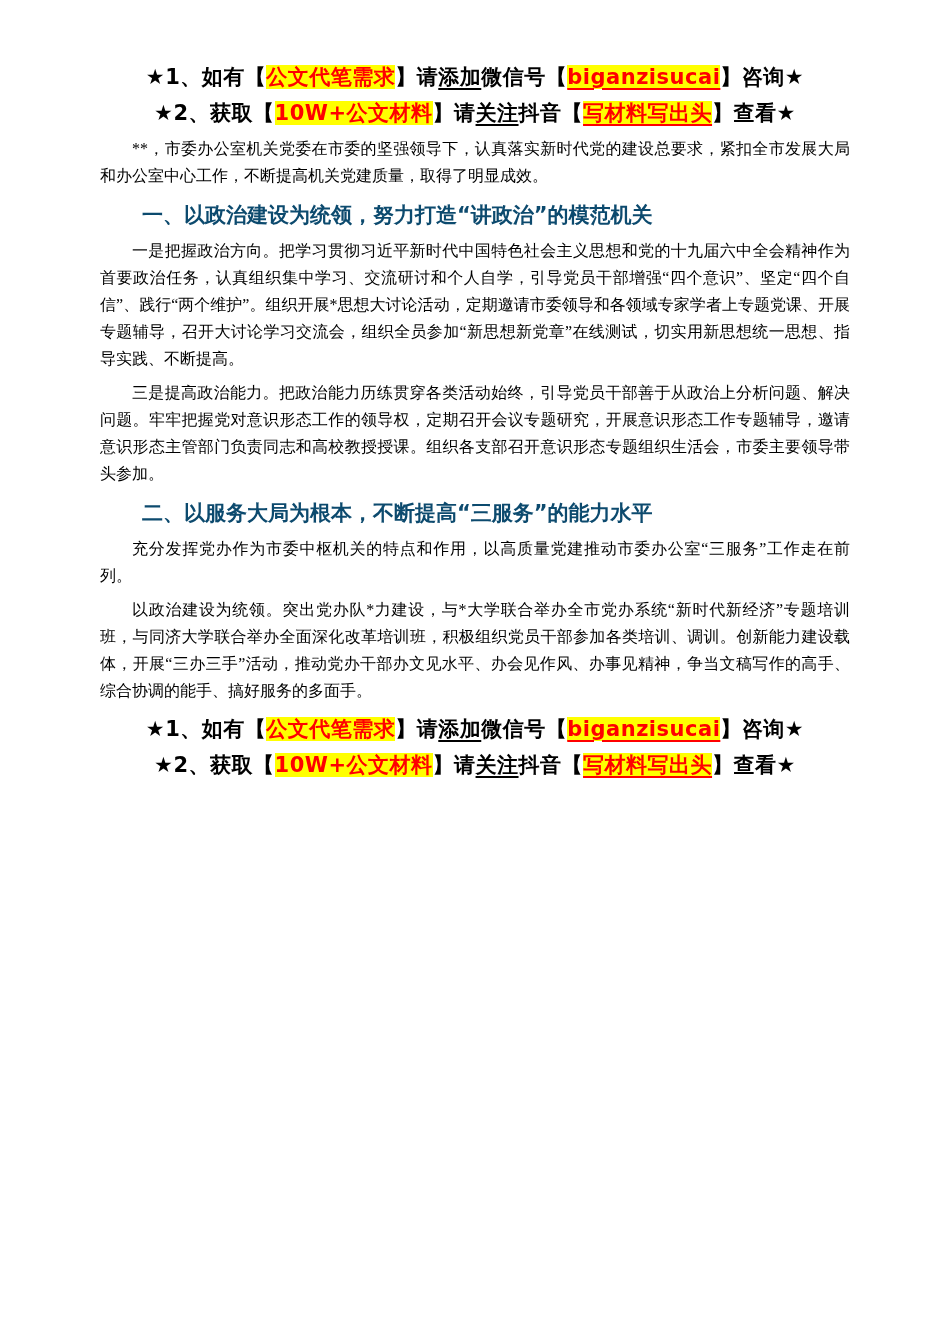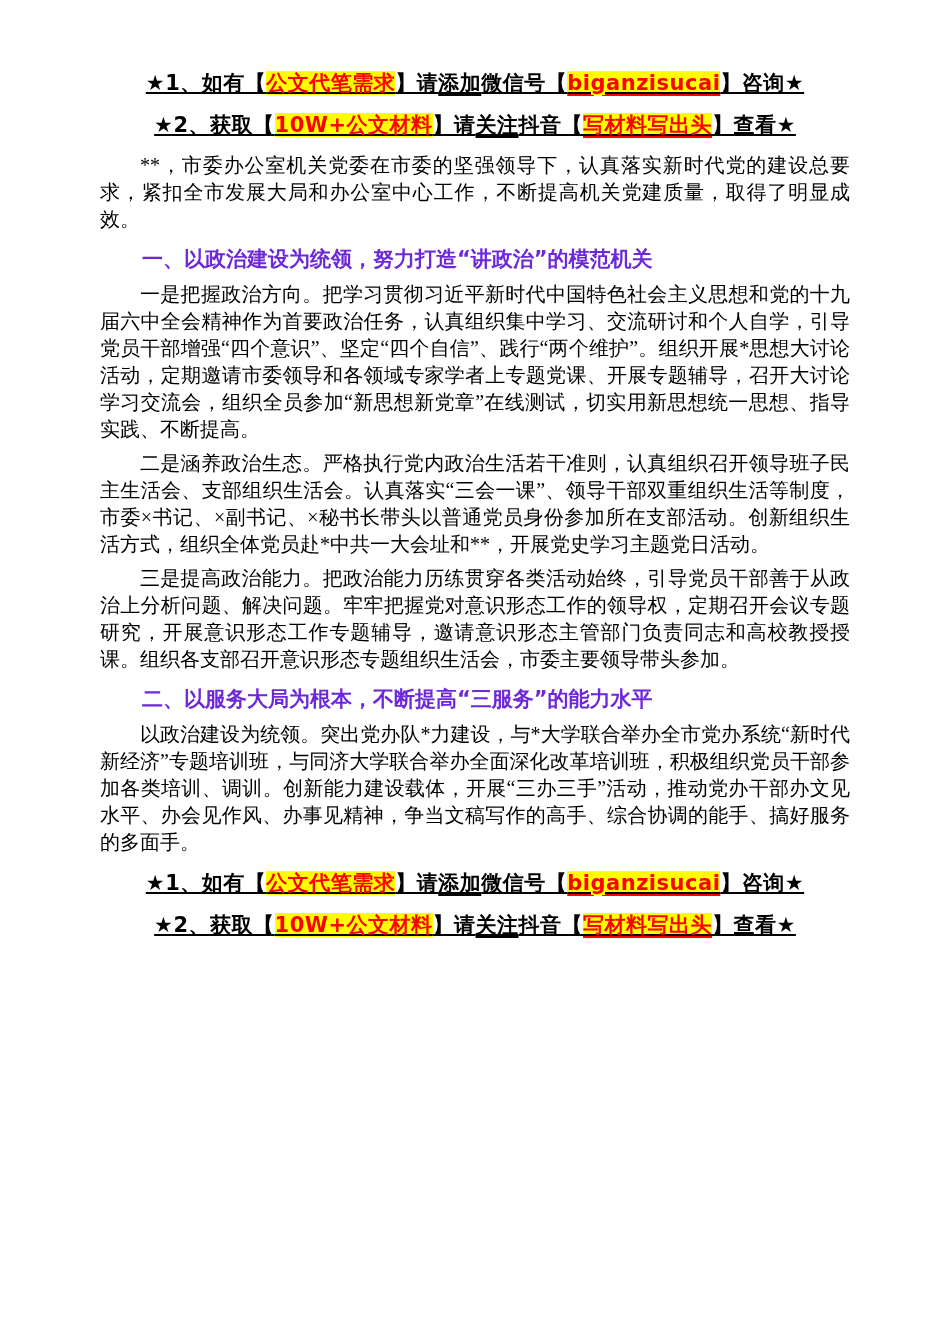--- a/index.html
+++ b/index.html
@@ -14,90 +14,89 @@
     box-sizing: border-box;
     width: 950px;
     height: 1344px;
     padding: 56px 100px 40px 100px;
     background: #ffffff;
   }
   
   .promo { margin: 0 0 6px 0; }
   .promo.bottom { margin: 10px 0 0 0; }
   .promo-line {
-    margin: 12px;
+    margin: 6px;
     text-align: center;
     font-family: "DejaVu Sans", "Liberation Sans", sans-serif;
     font-weight: bold;
     font-size: 21px;
     line-height: 30px;
     color: #000000;
     letter-spacing: 0.5px;
-    text-decoration: underline;
   }
   .hl {
     background: #ffff00;
     color: #ff0000;
   }
   .ul-black {
     text-decoration: underline;
     text-decoration-thickness: 2px;
     text-underline-offset: 4px;
   }
   .hl.ul-red {
     text-decoration: underline;
     text-decoration-thickness: 2px;
     text-underline-offset: 4px;
     text-decoration-color: #ff0000;
   }
   
   .para {
     margin: 7px 0;
     font-family: "Liberation Serif", "DejaVu Serif", serif;
-    font-size: 20px;
+    font-size: 16px;
     line-height: 27px;
     color: #000000;
     text-align: justify;
     text-indent: 2em;
   }
   .lead-title {
     font-family: "DejaVu Sans", "Liberation Sans", sans-serif;
     font-weight: normal;
   }
   .heading {
     margin: 12px 0 8px 0;
     font-family: "DejaVu Sans", "Liberation Sans", sans-serif;
     font-weight: bold;
     font-size: 21px;
     line-height: 28px;
-    color: #6d28d9;
+    color: #0c4a6e;
     text-indent: 2em;
   }
 </style>
 </head>
 <body>
 
 <div class="page">
 
   <div class="promo">
     <p class="promo-line"><span>★1、如有【</span><span class="hl">公文代笔需求</span><span>】请</span><span class="ul-black">添加</span><span>微信号【</span><span class="hl ul-red">biganzisucai</span><span>】咨询★</span></p>
     <p class="promo-line"><span>★2、获取【</span><span class="hl">10W+公文材料</span><span>】请</span><span class="ul-black">关注</span><span>抖音【</span><span class="hl ul-red">写材料写出头</span><span>】查看★</span></p>
   </div>
 
   <p class="para"><span>**，市委办公室机关党委在市委的坚强领导下，认真落实新时代党的建设总要求，紧扣全市发展大局和办公室中心工作，不断提高机关党建质量，取得了明显成效。</span></p>
 
   <h2 class="heading">一、以政治建设为统领，努力打造“讲政治”的模范机关</h2>
 
   <p class="para"><span class="lead-title">一是把握政治方向。</span><span>把学习贯彻习近平新时代中国特色社会主义思想和党的十九届六中全会精神作为首要政治任务，认真组织集中学习、交流研讨和个人自学，引导党员干部增强“四个意识”、坚定“四个自信”、践行“两个维护”。组织开展*思想大讨论活动，定期邀请市委领导和各领域专家学者上专题党课、开展专题辅导，召开大讨论学习交流会，组织全员参加“新思想新党章”在线测试，切实用新思想统一思想、指导实践、不断提高。</span></p>
 
-  <p class="para"><span class="lead-title">二是涵养政治生态。</span><span>严格执行党内政治生活若干准则，认真组织召开领导班子民主生活会、支部组织生活会。认真落实“三会一课”、领导干部双重组织生活等制度，市委×书记、×副书记、×秘书长带头以普通党员身份参加所在支部活动。创新组织生活方式，组织全体党员赴*中共一大会址和**，开展党史学习主题党日活动。</span></p>
 
   <p class="para"><span class="lead-title">三是提高政治能力。</span><span>把政治能力历练贯穿各类活动始终，引导党员干部善于从政治上分析问题、解决问题。牢牢把握党对意识形态工作的领导权，定期召开会议专题研究，开展意识形态工作专题辅导，邀请意识形态主管部门负责同志和高校教授授课。组织各支部召开意识形态专题组织生活会，市委主要领导带头参加。</span></p>
 
   <h2 class="heading">二、以服务大局为根本，不断提高“三服务”的能力水平</h2>
+  <p class="para"><span>充分发挥党办作为市委中枢机关的特点和作用，以高质量党建推动市委办公室“三服务”工作走在前列。</span></p>
 
   <p class="para"><span class="lead-title">以政治建设为统领。</span><span>突出党办队*力建设，与*大学联合举办全市党办系统“新时代新经济”专题培训班，与同济大学联合举办全面深化改革培训班，积极组织党员干部参加各类培训、调训。创新能力建设载体，开展“三办三手”活动，推动党办干部办文见水平、办会见作风、办事见精神，争当文稿写作的高手、综合协调的能手、搞好服务的多面手。</span></p>
 
 
 
   <div class="promo bottom">
     <p class="promo-line"><span>★1、如有【</span><span class="hl">公文代笔需求</span><span>】请</span><span class="ul-black">添加</span><span>微信号【</span><span class="hl ul-red">biganzisucai</span><span>】咨询★</span></p>
     <p class="promo-line"><span>★2、获取【</span><span class="hl">10W+公文材料</span><span>】请</span><span class="ul-black">关注</span><span>抖音【</span><span class="hl ul-red">写材料写出头</span><span>】查看★</span></p>
   </div>
 

